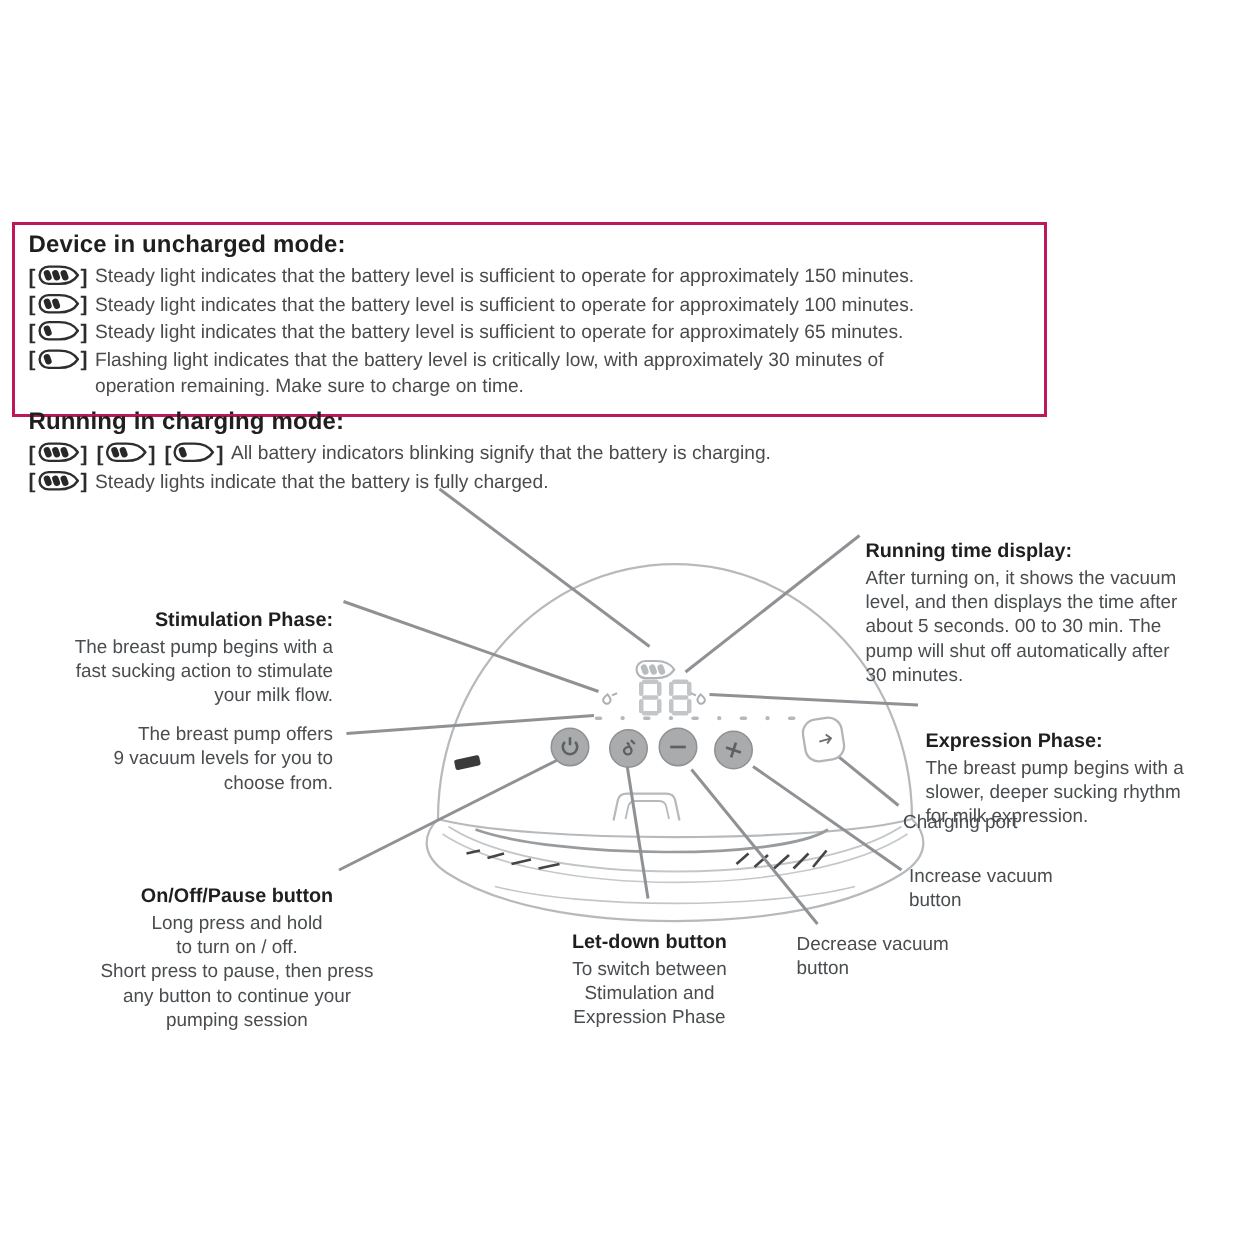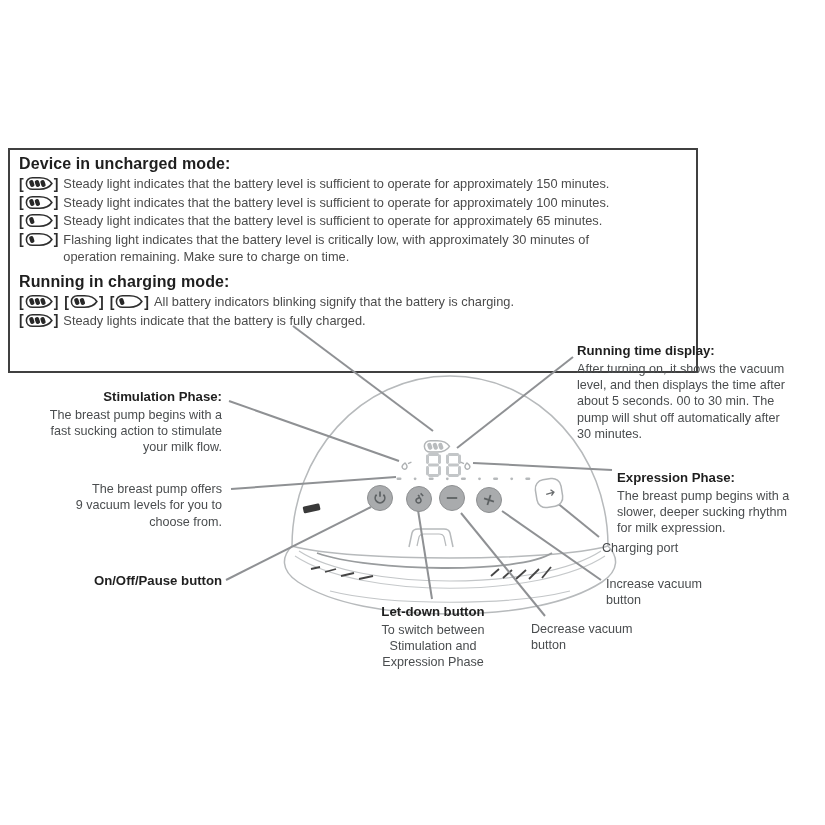--- a/index.html
+++ b/index.html
@@ -1,34 +1,34 @@
 <!DOCTYPE html>
 <html><head>
 <meta charset="utf-8">
 <style>
   html,body{margin:0;padding:0;background:#fff;}
   .page{position:relative;width:825px;height:825px;background:#fff;overflow:hidden;
         font-family:"Liberation Sans", sans-serif;}
   
-  .legend-box{position:absolute;left:8px;top:148px;width:690px;height:225px;
-      box-sizing:border-box;border:2px solid #404040;padding:4px 8px 4px 9px;background:#fff;}
+  .legend-box{position:absolute;left:8px;top:148px;width:690px;height:130px;
+      box-sizing:border-box;border:2px solid #be185d;padding:4px 8px 4px 9px;background:#fff;}
   .legend-title{font-size:16px;font-weight:bold;color:#1f1f1f;margin:1px 0 3px 0;letter-spacing:.1px;}
   .legend-title.second{margin-top:8px;}
   .legend-row{display:flex;align-items:flex-start;margin:0 0 2px 0;font-size:12.8px;
       line-height:1.3;color:#4b4b4b;}
   .legend-row .icons{display:inline-flex;align-items:center;gap:1px;margin-right:5px;flex:none;}
   .legend-row .icons .br{font-size:14px;font-weight:700;color:#2c2c2c;line-height:14px;}
   .legend-row .icons .gap{width:4px;}
   .batt{display:block;}
   .batt .sh{fill:none;stroke:#2e2e2e;stroke-width:1.7;}
   .batt .seg{fill:#282828;}
   .pre{white-space:pre-line;}
   
   .lbl{position:absolute;font-size:12.6px;color:#4a4d4f;line-height:1.3;}
-  .lbl h3{font-size:13.2px;font-weight:bold;color:#1f1f1f;margin:0 0 1px 0;line-height:1.25;}
+  .lbl h3{font-size:13.2px;font-weight:bold;color:#1f1f1f;margin:16px 0 1px 0;line-height:1.25;}
   .align-r{text-align:right;}
   .align-c{text-align:center;}
   
   .overlay{position:absolute;left:0;top:0;width:825px;height:825px;}
 </style>
 </head>
 <body>
 
 <div class="page">
 
@@ -261,20 +261,25 @@
   </div>
 
   <div class="lbl align-r" style="right:603px;top:481px;width:215px;">
     <div class="pre">The breast pump offers
 9 vacuum levels for you to
 choose from.</div>
   </div>
 
   <div class="lbl align-c" style="left:10px;top:573px;width:296px;">
     <h3>On/Off/Pause button</h3>
+    <div class="pre">Long press and hold
+to turn on / off.
+Short press to pause, then press
+any button to continue your
+pumping session</div>
   </div>
 
   <div class="lbl" style="left:577px;top:343px;width:240px;">
     <h3>Running time display:</h3>
     <div class="pre">After turning on, it shows the vacuum
 level, and then displays the time after
 about 5 seconds. 00 to 30 min. The
 pump will shut off automatically after
 30 minutes.</div>
   </div>

